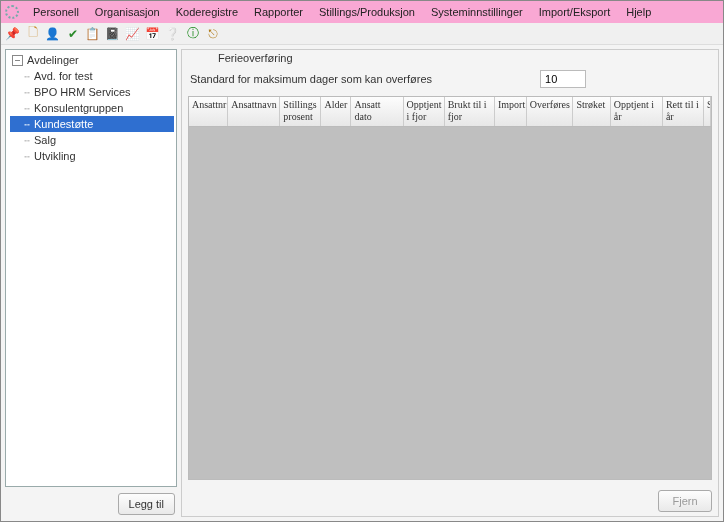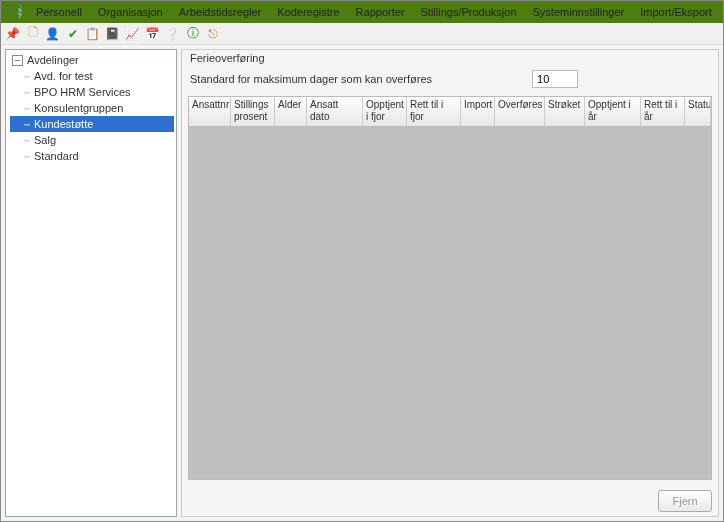--- a/index.html
+++ b/index.html
@@ -1,63 +1,62 @@
 <!DOCTYPE html>
 <html><head>
 <meta charset="utf-8">
 <style>
   * { box-sizing: border-box; margin: 0; padding: 0; }
   html, body { width: 724px; height: 522px; font-family: Tahoma, Arial, sans-serif; font-size: 11px; background: #fff; overflow: hidden; }
   .window { width: 724px; height: 522px; border: 1px solid #888; background: #f4f4f4; display: flex; flex-direction: column; }
-  .menubar { display: flex; align-items: center; height: 22px; padding: 0 17px; background: #4d7c0f; }
+  .menubar { display: flex; align-items: center; height: 22px; padding: 0 4px; background: #f9a8d4; }
   .spinner { width: 14px; height: 14px; border: 2px dotted #7aa; border-radius: 50%; margin-right: 6px; }
   .menu-item { padding: 2px 8px; color: #222; cursor: default; }
   .menu-spacer { flex: 1; }
   .toolbar { display: flex; align-items: center; height: 22px; padding: 0 4px; gap: 4px; background: #f0f0f0; border-bottom: 1px solid #ddd; }
   .tb-pin { font-size: 12px; color: #555; }
   .tb-icon { width: 16px; height: 16px; display: flex; align-items: center; justify-content: center; font-size: 12px; cursor: default; }
   .content { flex: 1; display: flex; padding: 4px; gap: 4px; min-height: 0; }
   .left-panel { width: 172px; display: flex; flex-direction: column; }
   .tree { flex: 1; border: 1px solid #9aa; background: #fff; overflow: auto; }
   .tree-root { padding: 2px 2px 2px 4px; }
   .tree-node { display: flex; align-items: center; height: 16px; padding-left: 2px; color: #333; cursor: default; }
   .tree-toggle { width: 11px; height: 11px; border: 1px solid #888; font-size: 9px; line-height: 9px; text-align: center; margin-right: 4px; background: #fff; color: #444; }
   .tree-children .tree-node { padding-left: 14px; }
   .tree-conn { color: #bbb; margin-right: 4px; font-family: monospace; font-size: 10px; }
   .tree-node.selected { background: #2f6fd0; color: #fff; }
   .tree-node.selected .tree-conn { color: #cfe0f7; }
   .left-bottom { display: flex; justify-content: flex-end; padding: 6px 2px 2px; }
   .right-panel { flex: 1; display: flex; flex-direction: column; border: 1px solid #ccc; background: #f4f4f4; min-width: 0; }
-  .panel-title { padding: 2px 8px 4px; color: #333; font-size: 11px; }
-  .maxdays-row { display: flex; align-items: center; padding: 2px 8px 8px; gap: 10px; }
+  .panel-title { padding: 2px 8px 4px; color: #333; font-size: 11px; margin-left: 28px; }
+  .maxdays-row { display: flex; align-items: center; padding: 2px 8px 8px; gap: 18px; }
   .maxdays-label { color: #333; }
   .maxdays-input { width: 46px; height: 18px; border: 1px solid #bbb; background: #fff; padding: 1px 4px; font-size: 11px; margin-left: 90px; }
   .grid-wrap { flex: 1; margin: 0 6px 6px; border: 1px solid #bbb; display: flex; flex-direction: column; min-height: 0; }
-  .grid-header { display: flex; background: linear-gradient(#fdfdfd,#e7e7e7); border-bottom: 1px solid #bbb; height: 30px; }
+  .grid-header { display: flex; background: linear-gradient(#fdfdfd,#e7e7e7); border-bottom: 1px solid #bbb; height: 30px; font-family: Liberation Serif, serif; }
   .gh { border-right: 1px solid #ccc; padding: 2px 3px; font-size: 10px; color: #333; overflow: hidden; line-height: 12px; }
   .grid-body { flex: 1; background: #bfbfbf; }
   .under-grid { display: flex; justify-content: flex-end; padding: 4px 6px; }
   .footer { display: flex; justify-content: flex-end; padding: 6px; gap: 8px; }
   .btn { min-width: 54px; height: 22px; border: 1px solid #aaa; background: linear-gradient(#fdfdfd,#e9e9e9); border-radius: 3px; font-size: 11px; color: #333; padding: 0 10px; cursor: default; }
   .btn[disabled] { color: #9a9a9a; }
   
   .c0{width:42px}.c1{width:56px}.c2{width:44px}.c3{width:32px}.c4{width:56px}
   .c5{width:44px}.c6{width:54px}.c7{width:34px}.c8{width:50px}.c9{width:40px}
   .c10{width:56px}.c11{width:44px}.c12{flex:1}
 </style>
 </head>
 <body>
 
 <div class="window">
 
   <div class="menubar">
     <div class="spinner"></div>
     <div class="menu-item">Personell</div>
     <div class="menu-item">Organisasjon</div>
-    <div class="menu-item">Arbeidstidsregler</div>
     <div class="menu-item">Koderegistre</div>
     <div class="menu-item">Rapporter</div>
     <div class="menu-item">Stillings/Produksjon</div>
     <div class="menu-item">Systeminnstillinger</div>
     <div class="menu-item">Import/Eksport</div>
     <div class="menu-item">Hjelp</div>
     <div class="menu-spacer"></div>
 
   </div>
 
@@ -100,41 +99,45 @@
               <div class="tree-node selected">
                 <span class="tree-conn">⋯</span>
                 <span>Kundestøtte</span>
               </div>
               <div class="tree-node">
                 <span class="tree-conn">⋯</span>
                 <span>Salg</span>
               </div>
               <div class="tree-node">
                 <span class="tree-conn">⋯</span>
-                <span>Standard</span>
+                <span>Utvikling</span>
               </div>
             </div>
         </div>
+      </div>
+      <div class="left-bottom">
+        <button class="btn">Legg til</button>
       </div>
     </div>
 
     <div class="right-panel">
       <div class="panel-title">Ferieoverføring</div>
       <div class="maxdays-row">
         <span class="maxdays-label">Standard for maksimum dager som kan overføres</span>
         <input class="maxdays-input" value="10" style="">
       </div>
       <div class="grid-wrap">
         <div class="grid-header" id="grid-header">
             <div class="gh c0">Ansattnr</div>
+            <div class="gh c1">Ansattnavn</div>
             <div class="gh c2">Stillings prosent</div>
             <div class="gh c3">Alder</div>
             <div class="gh c4">Ansatt dato</div>
             <div class="gh c5">Opptjent i fjor</div>
-            <div class="gh c6">Rett til i fjor</div>
+            <div class="gh c6">Brukt til i fjor</div>
             <div class="gh c7">Import</div>
             <div class="gh c8">Overføres</div>
             <div class="gh c9">Strøket</div>
             <div class="gh c10">Opptjent i år</div>
             <div class="gh c11">Rett til i år</div>
             <div class="gh c12">Status</div>
           </div>
         <div class="grid-body"></div>
       </div>
       <div class="under-grid">

